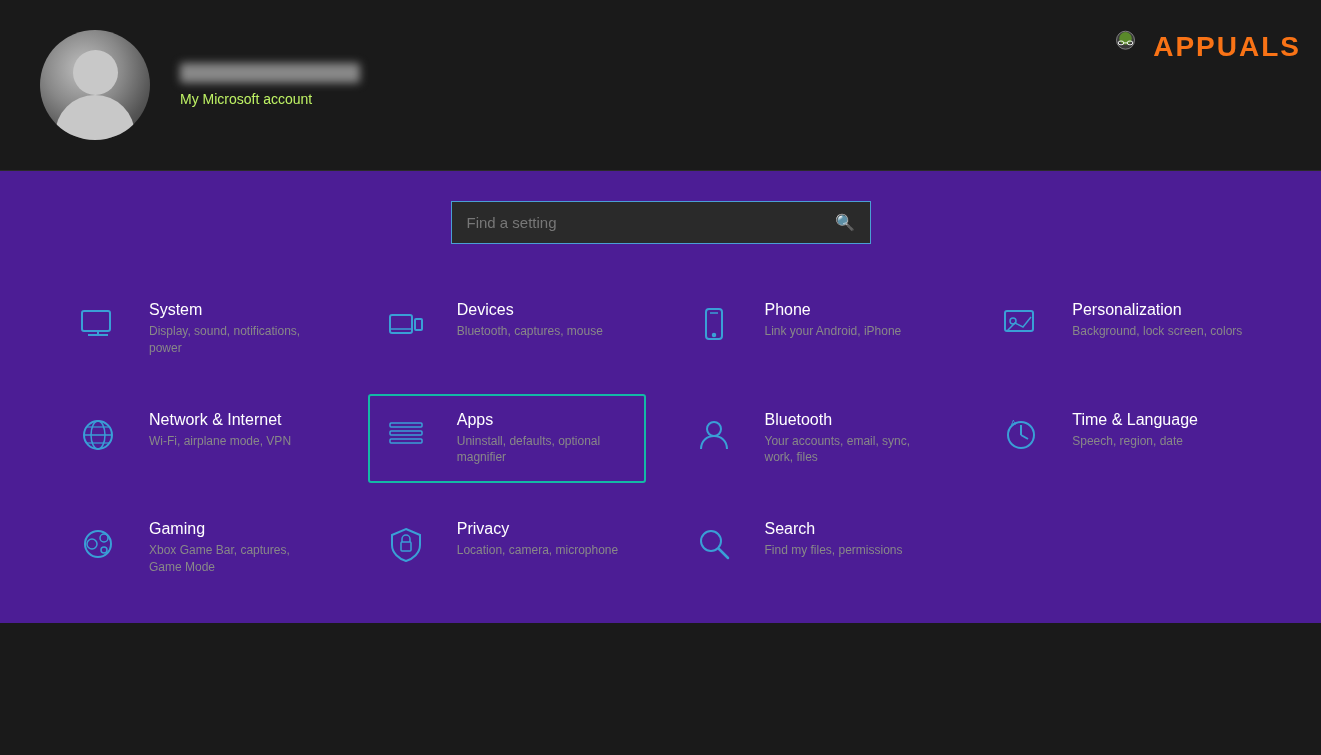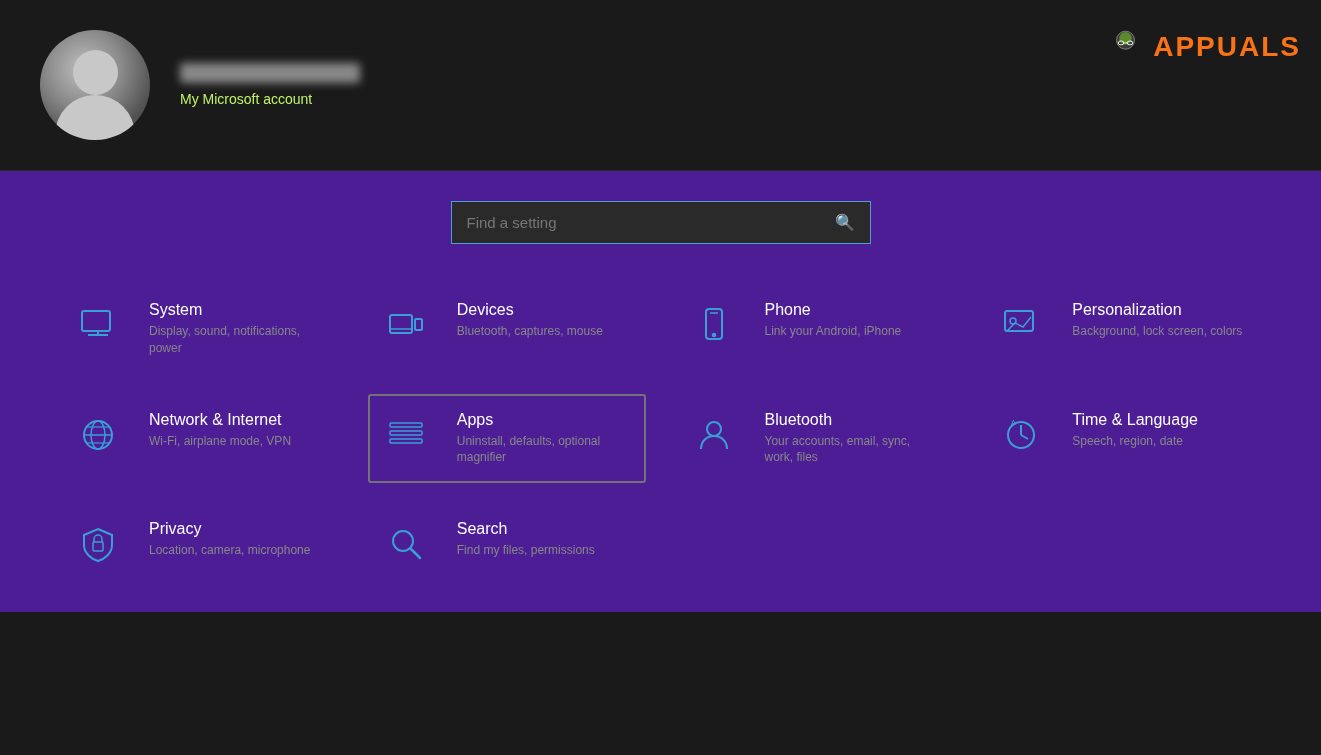--- a/index.html
+++ b/index.html
@@ -155,21 +155,21 @@
       display: flex;
       align-items: flex-start;
       gap: 30px;
       padding: 15px;
       cursor: pointer;
       border-radius: 3px;
       border: 2px solid transparent;
     }
 
     .setting-item.highlighted {
-      border: 2px solid #737373;
+      border: 2px solid #14b8a6;
     }
 
     .setting-icon {
       flex-shrink: 0;
       width: 42px;
       height: 42px;
       display: flex;
       align-items: center;
       justify-content: center;
       color: #3a9fd6;
@@ -343,20 +343,34 @@
           </svg>
         </div>
         <div class="setting-text">
           <div class="setting-title">Time &amp; Language</div>
           <div class="setting-desc">Speech, region, date</div>
         </div>
       </div>
       <div class="setting-item">
         <div class="setting-icon">
           <svg viewBox="0 0 36 36">
+            <circle cx="18" cy="18" r="13" stroke="#3a9fd6" stroke-width="2"></circle>
+            <circle cx="12" cy="18" r="5" stroke="#3a9fd6" stroke-width="1.5"></circle>
+            <circle cx="24" cy="12" r="4" stroke="#3a9fd6" stroke-width="1.5"></circle>
+            <circle cx="24" cy="24" r="3" stroke="#3a9fd6" stroke-width="1.5"></circle>
+          </svg>
+        </div>
+        <div class="setting-text">
+          <div class="setting-title">Gaming</div>
+          <div class="setting-desc">Xbox Game Bar, captures, Game Mode</div>
+        </div>
+      </div>
+      <div class="setting-item">
+        <div class="setting-icon">
+          <svg viewBox="0 0 36 36">
             <path d="M18 3 L32 9 L32 19 C32 27 25 33 18 35 C11 33 4 27 4 19 L4 9 Z" stroke="#3a9fd6" stroke-width="2" fill="none"></path>
             <rect x="13" y="16" width="10" height="9" rx="1" stroke="#3a9fd6" stroke-width="1.5"></rect>
             <path d="M14 16 L14 13 C14 10.8 15.8 9 18 9 C20.2 9 22 10.8 22 13 L22 16" stroke="#3a9fd6" stroke-width="1.5" fill="none"></path>
           </svg>
         </div>
         <div class="setting-text">
           <div class="setting-title">Privacy</div>
           <div class="setting-desc">Location, camera, microphone</div>
         </div>
       </div>

